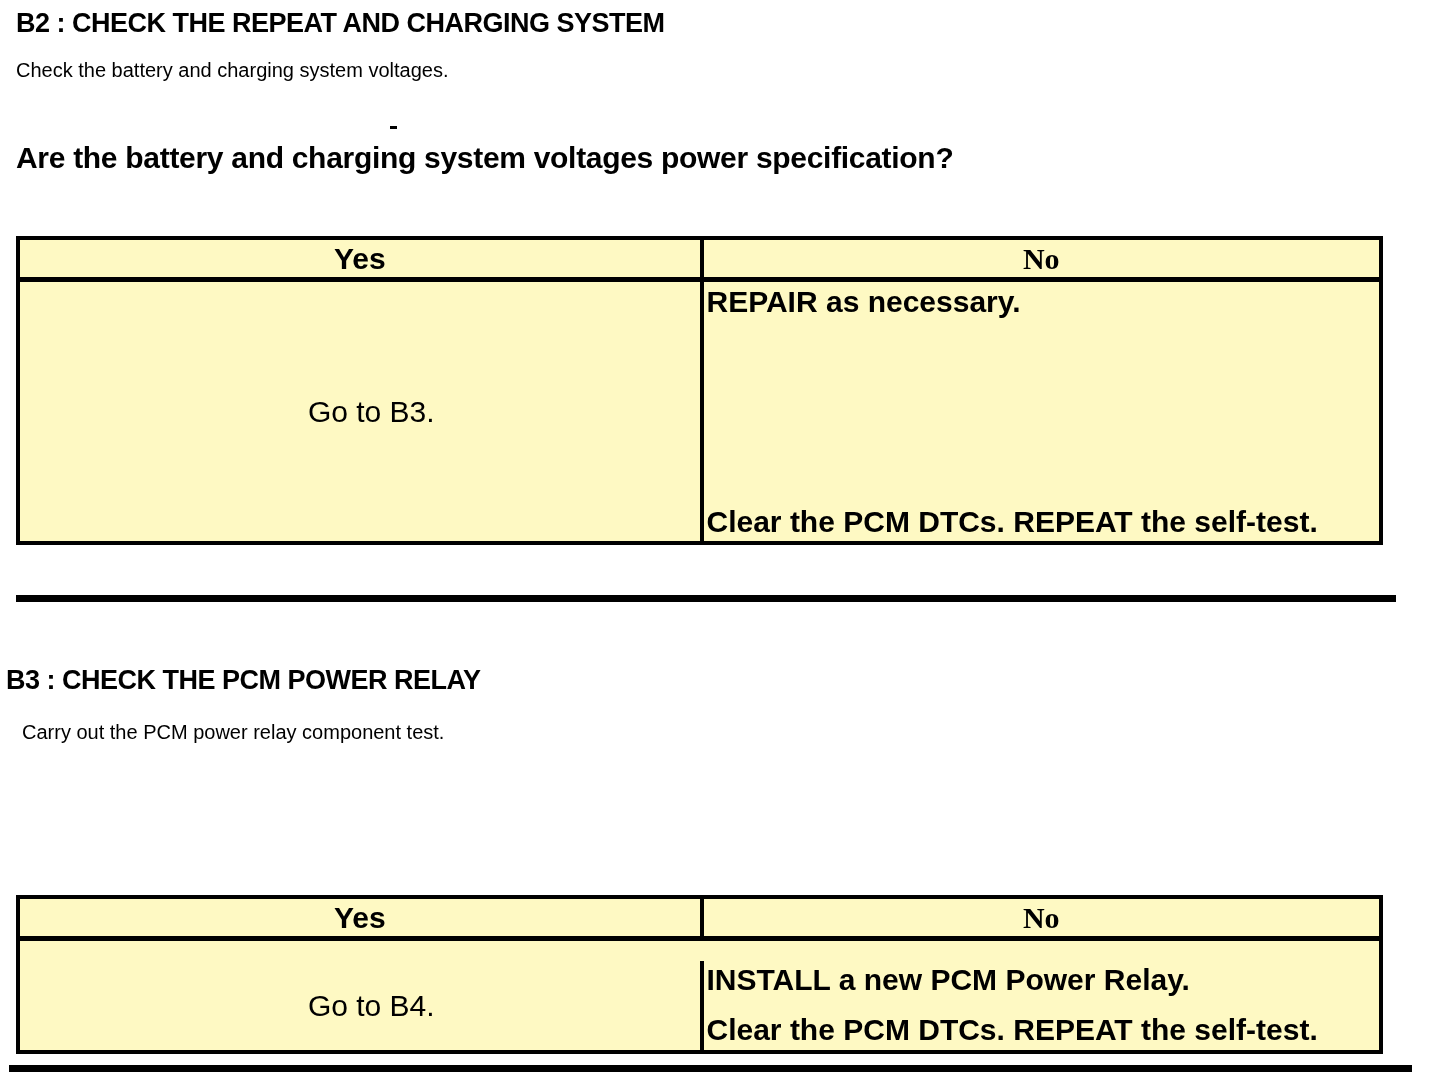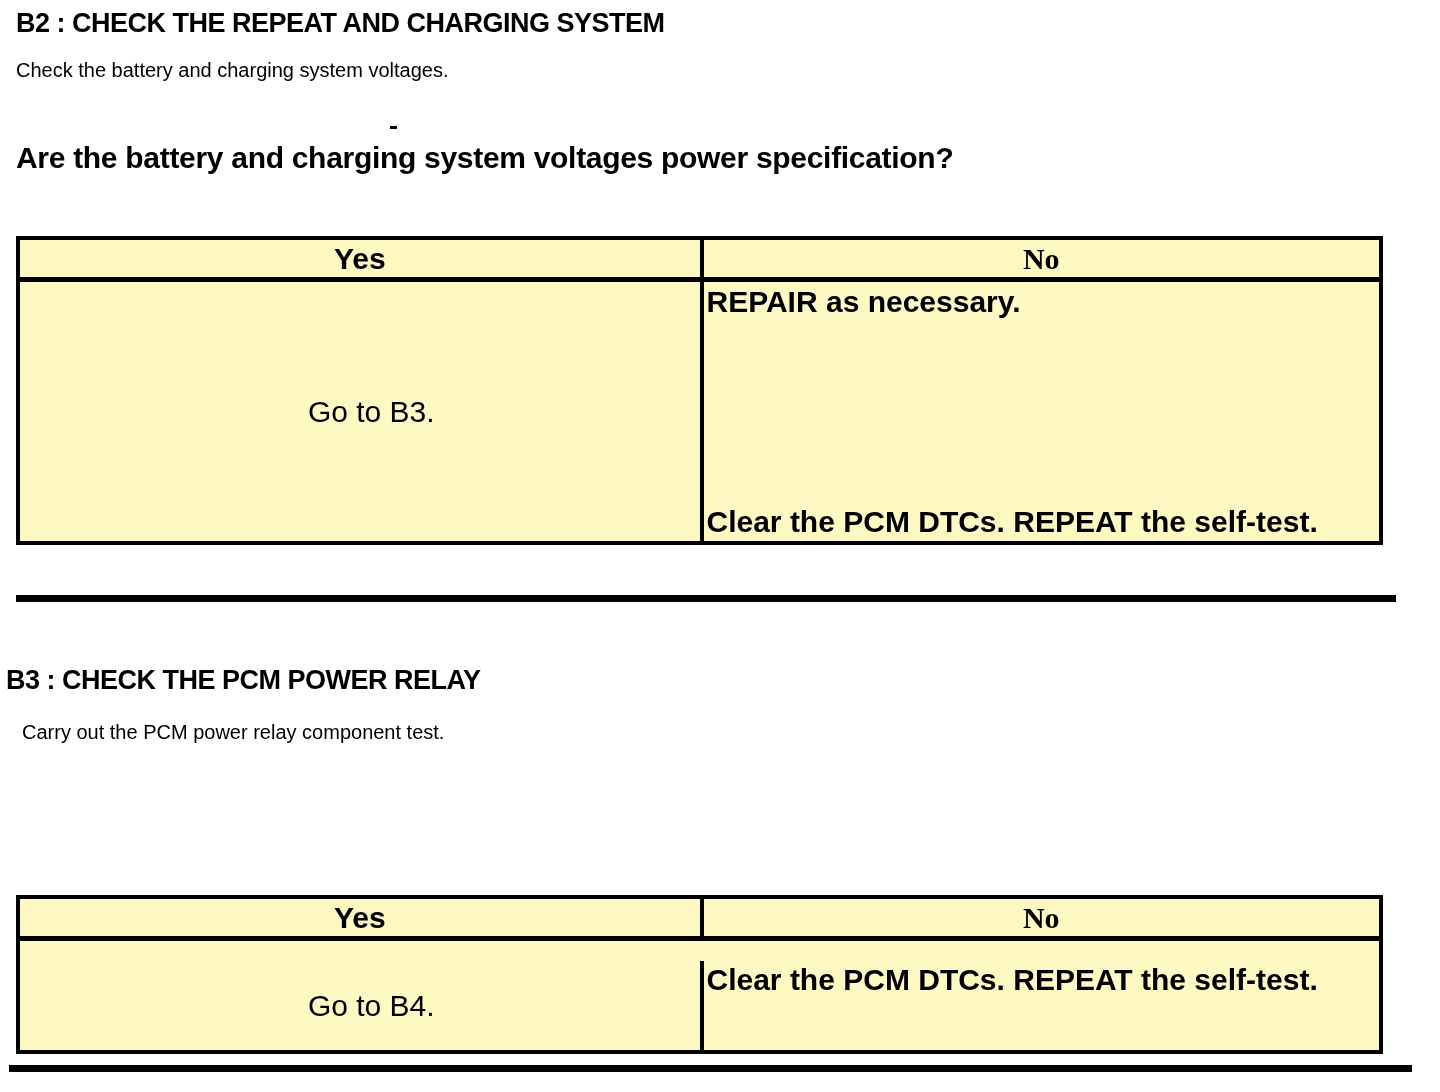--- a/index.html
+++ b/index.html
@@ -136,20 +136,21 @@
   <div class="ptable" style="left:16px; top:895px;">
     <div class="thead">
       <div class="th yes-col">Yes</div>
       <div class="th no-col">No</div>
     </div>
     <div class="tbody short">
       <div class="td td-yes">
         <span>Go to B4.</span>
       </div>
       <div class="td td-no">
+        <div>INSTALL a new PCM Power Relay.</div>
         <div>Clear the PCM DTCs. REPEAT the self-test.</div>
       </div>
     </div>
   </div>
 
   <div class="section-divider" style="left:9px; top:1065px; width:1403px;"></div>
 
 </div>
 
 </body></html>

